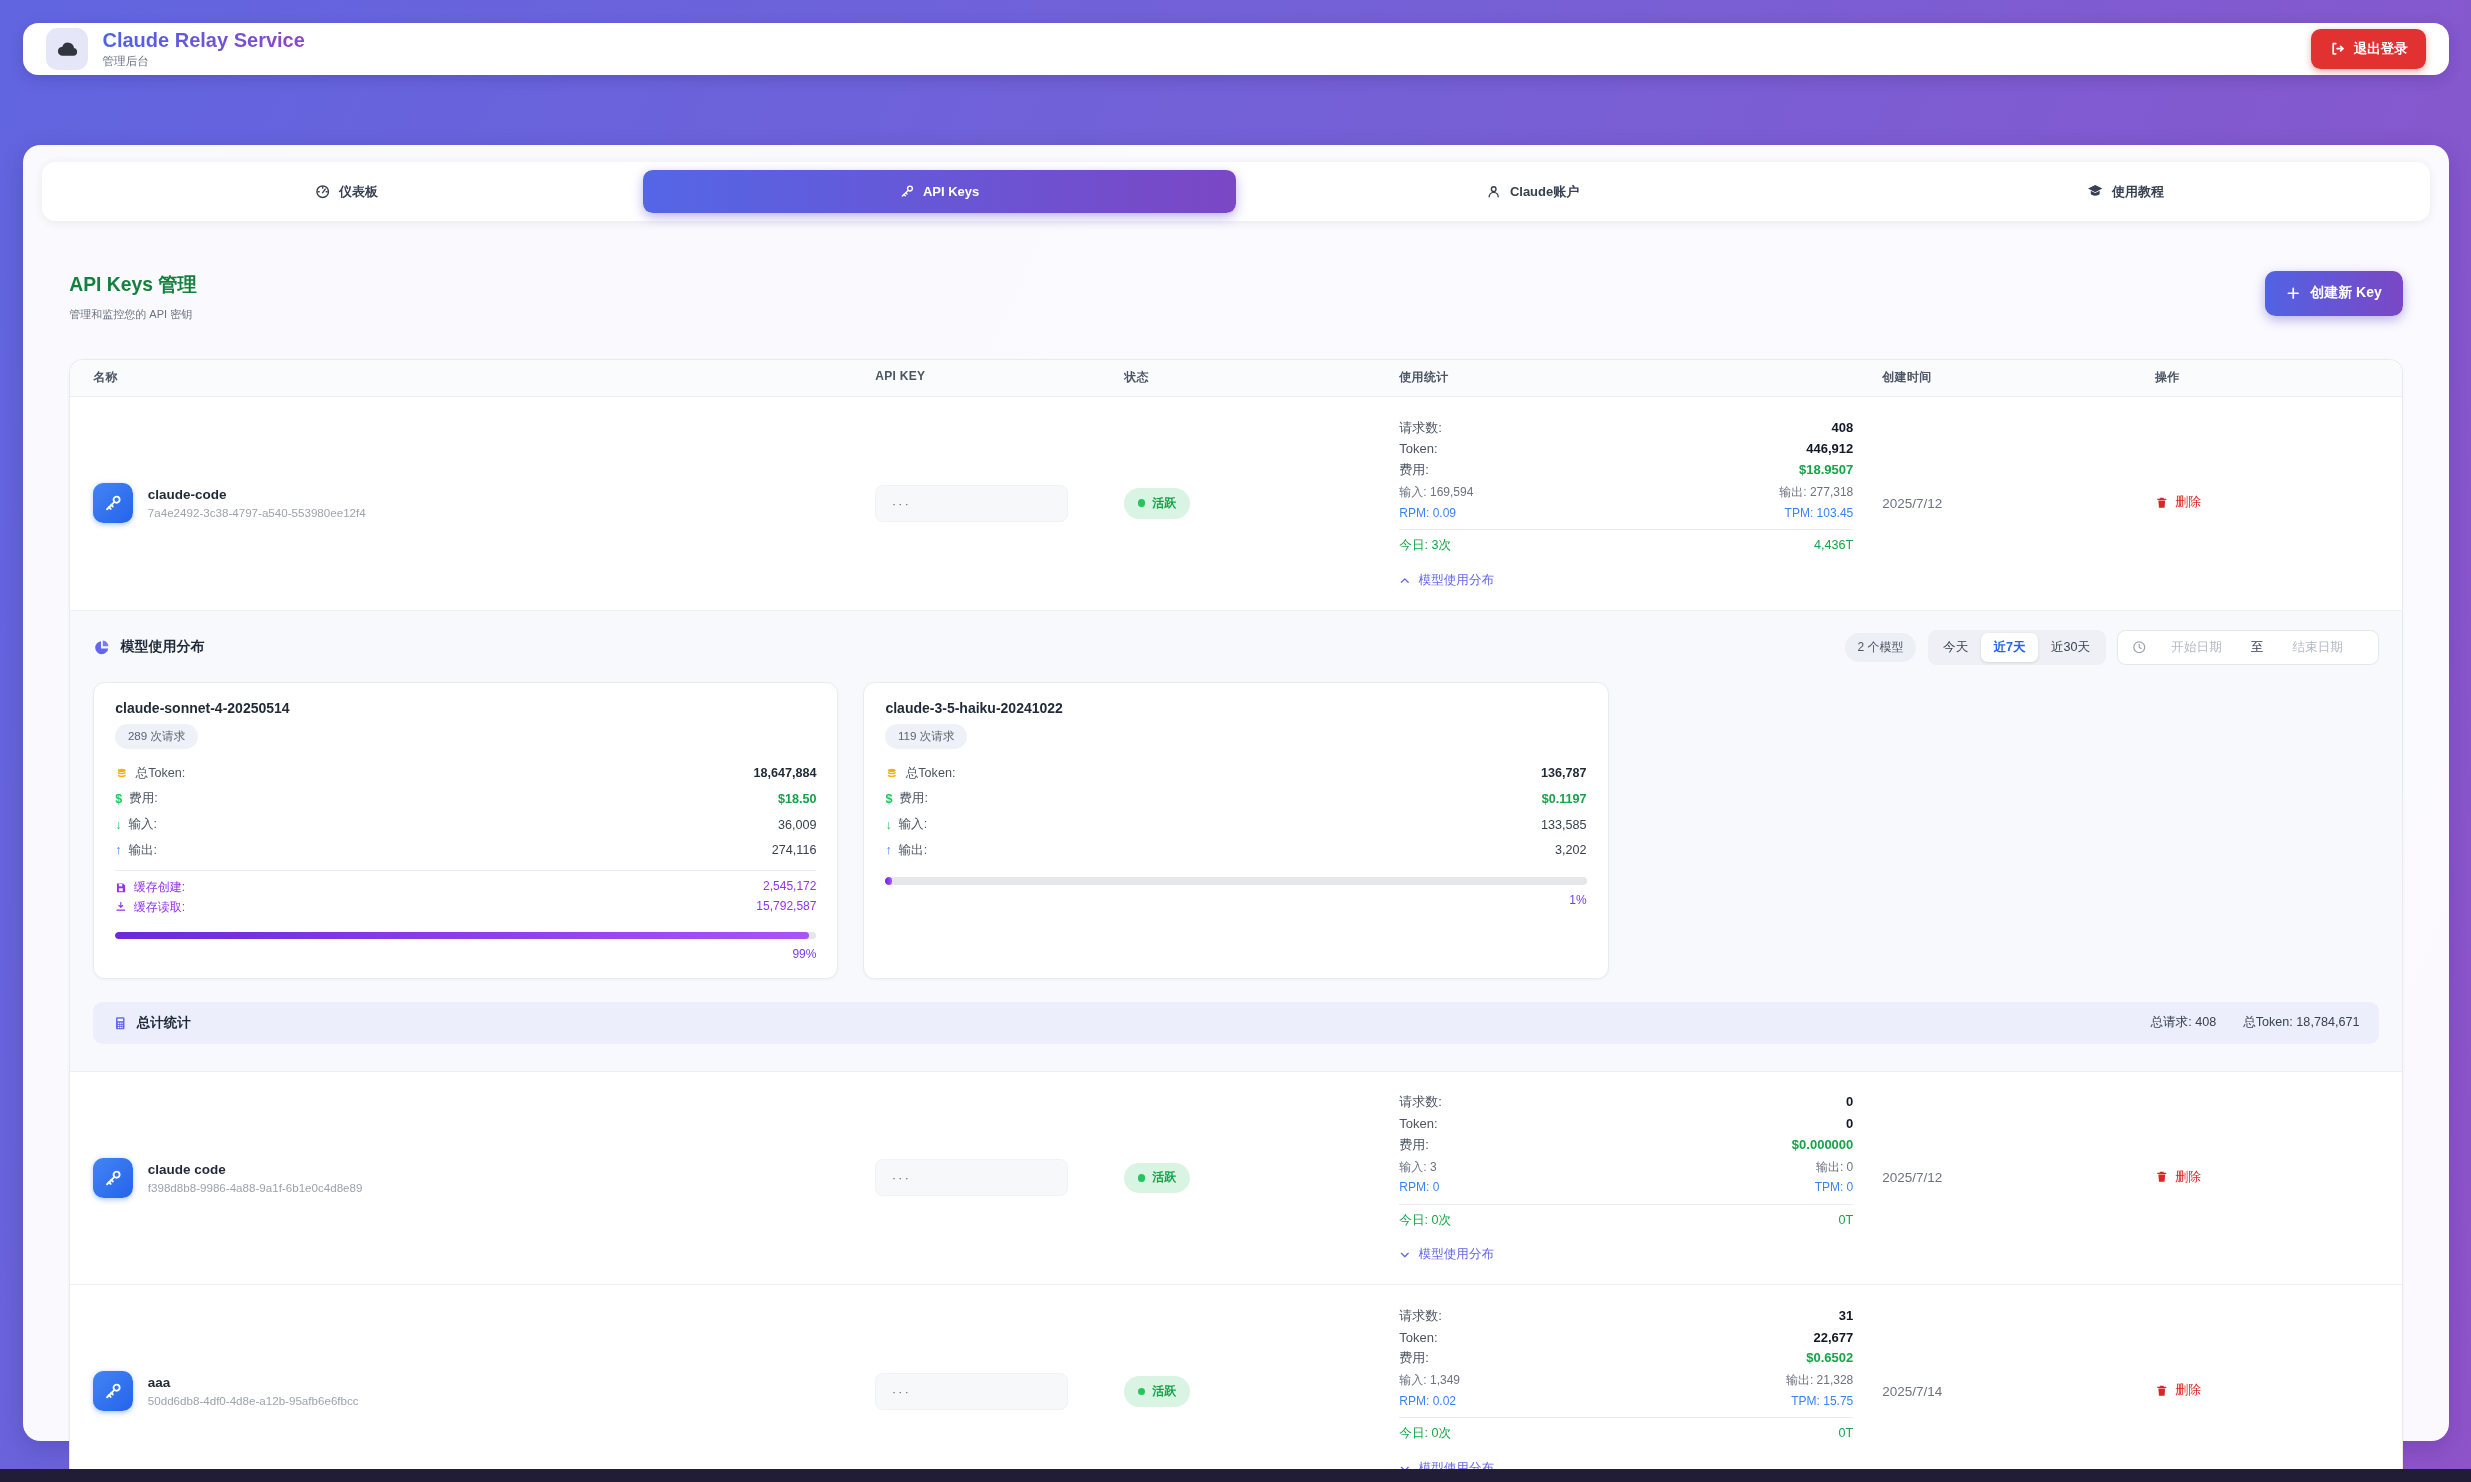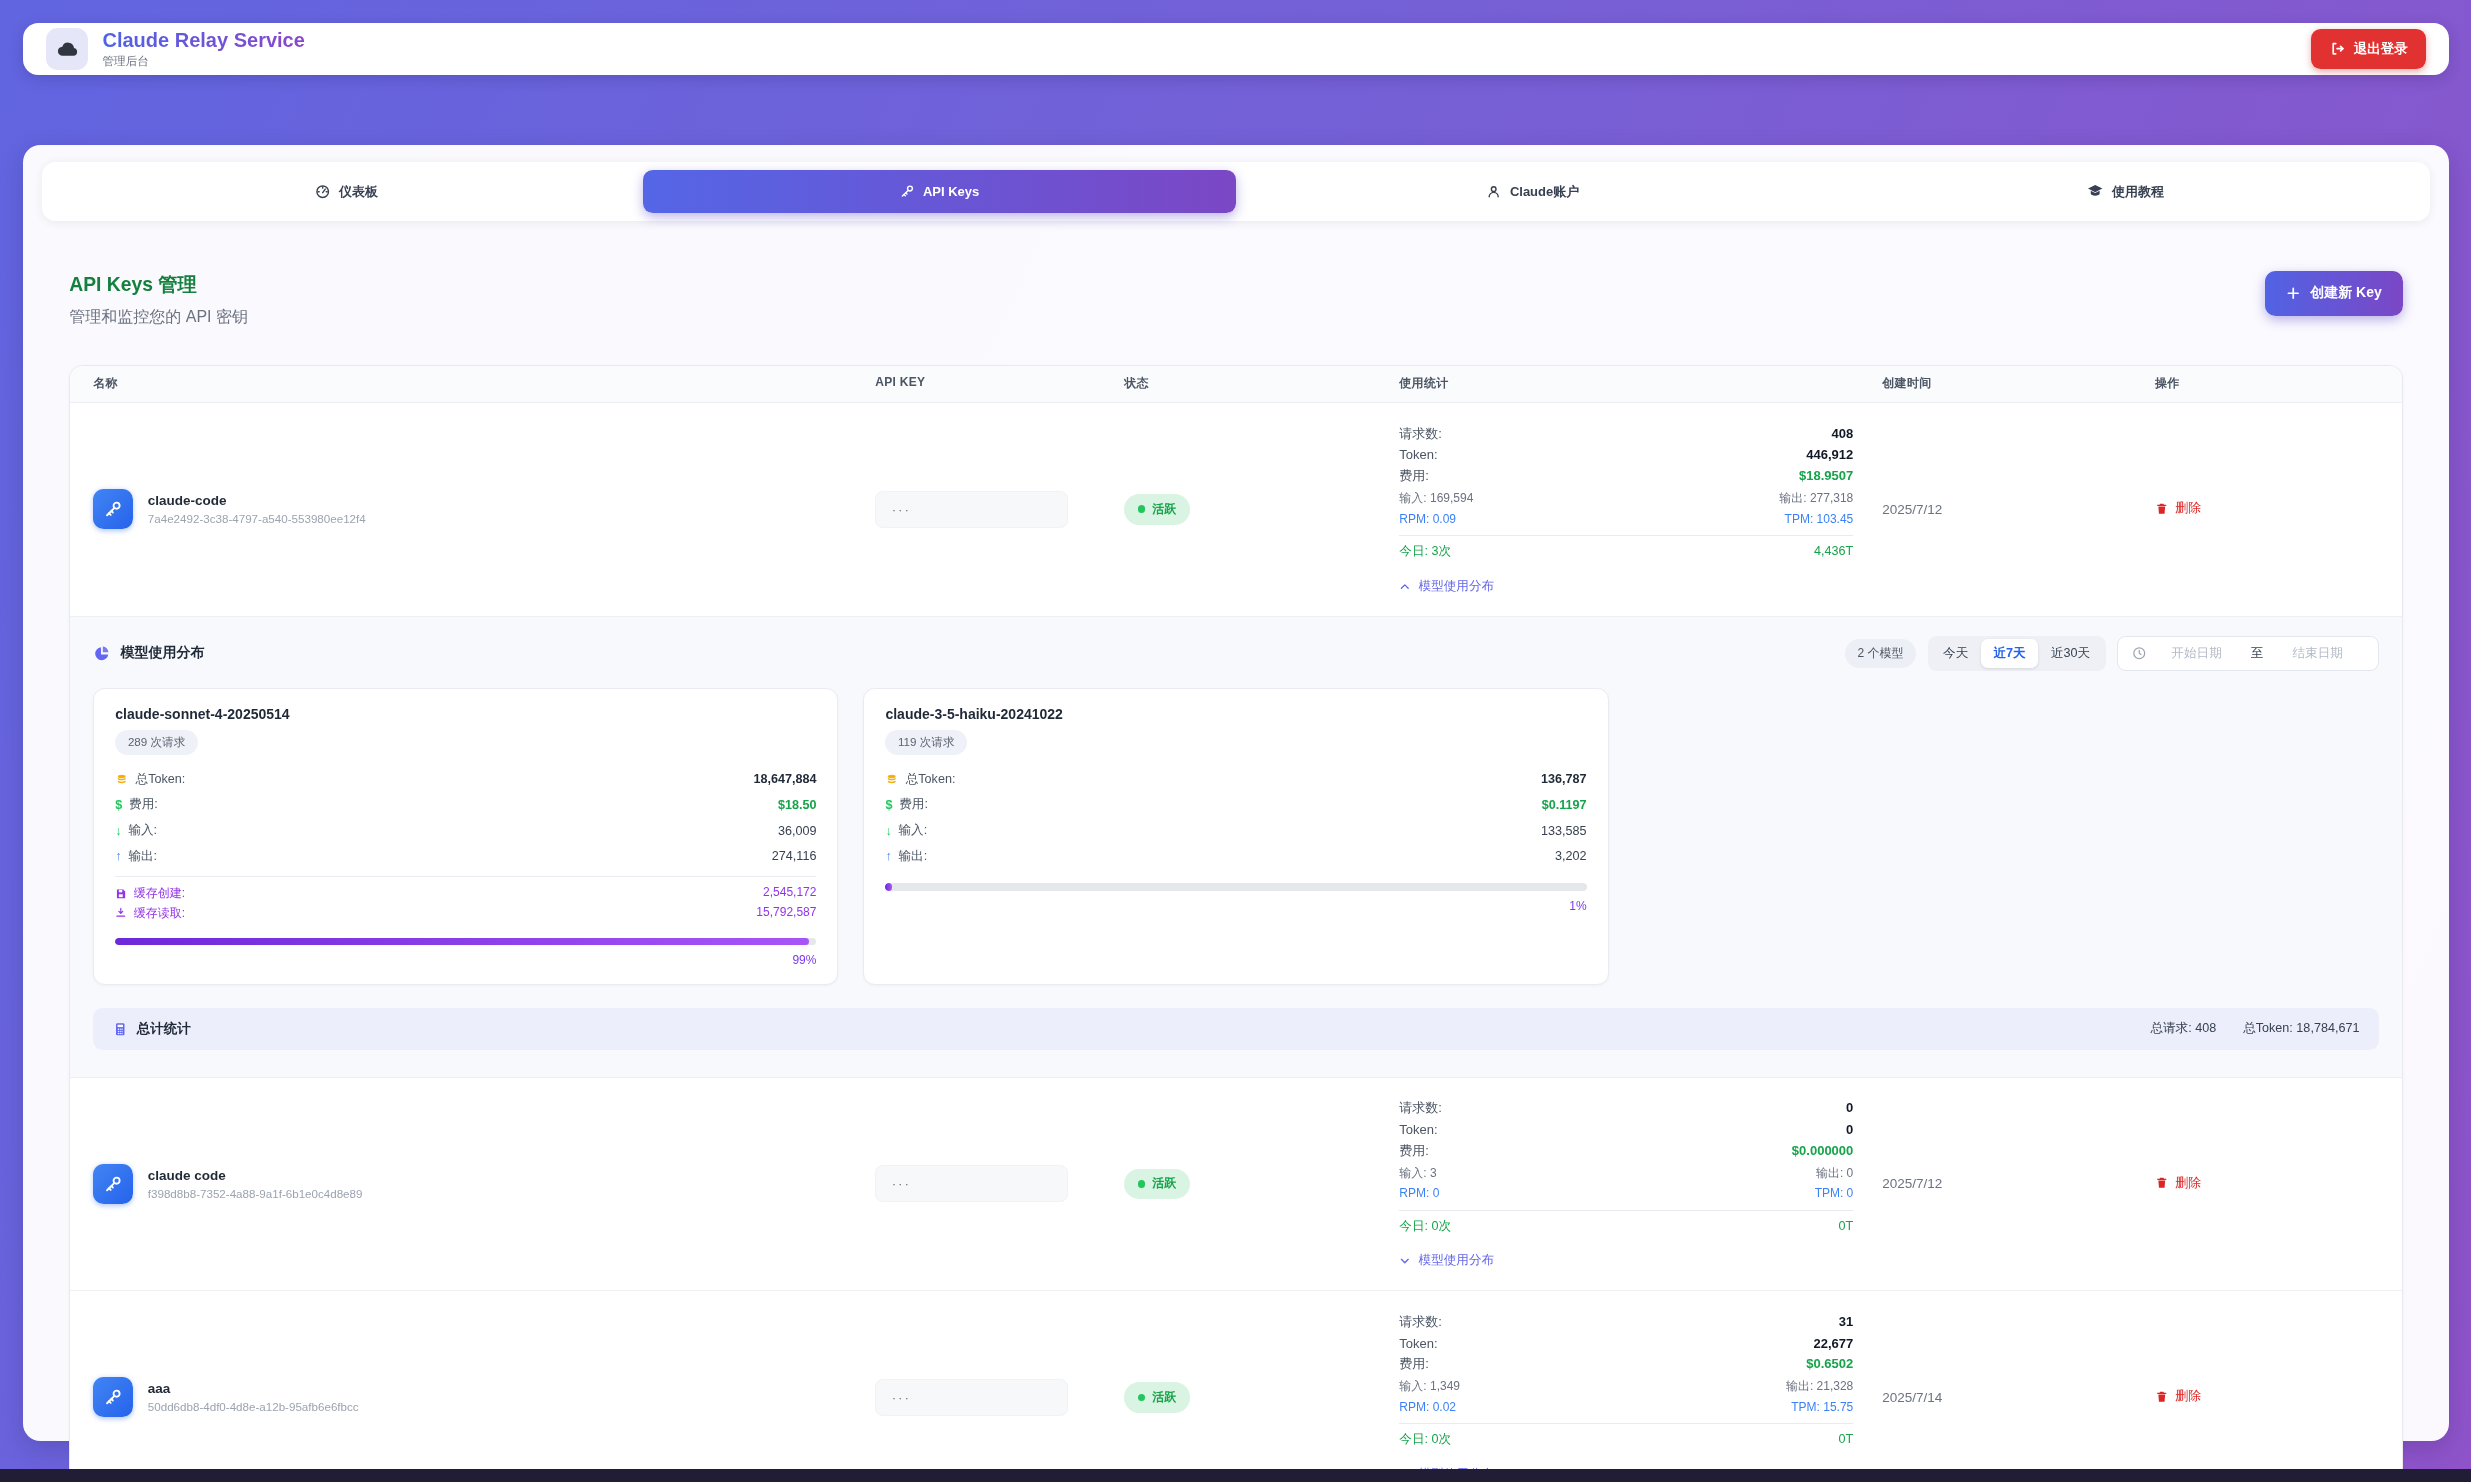--- a/index.html
+++ b/index.html
@@ -40,21 +40,21 @@
   .tab-bar { background:#fff; border-radius:13.5px; box-shadow:0 1.9px 9.7px rgba(17,24,39,.07);
     display:flex; padding:7.7px; }
   .tab { flex:1; display:flex; align-items:center; justify-content:center; gap:8.7px;
     padding:12.6px 0; font-size:13px; font-weight:bold; color:#374151;
     border-radius:9.7px; cursor:pointer; background:transparent; border:none; }
   .tab.active { background:linear-gradient(90deg,#5466e6,#7b47c5); color:#fff;
     box-shadow:0 3.9px 11.6px rgba(90,70,200,.4); }
 
   .page-head { display:flex; align-items:flex-start; margin:50px 27px 0; }
   .page-title { font-size:19.3px; font-weight:bold; color:#15803d; }
-  .page-subtitle { font-size:16px; color:#6b7280; margin-top:8.7px; }
+  .page-subtitle { font-size:11px; color:#6b7280; margin-top:8.7px; }
   .create-btn { margin-left:auto; display:flex; align-items:center; gap:9.7px;
     background:linear-gradient(90deg,#5163e4,#7b47c5); color:#fff; border:none;
     border-radius:10.6px; padding:13.5px 21px; font-size:14px; font-weight:bold;
     cursor:pointer; box-shadow:0 3.9px 11.6px rgba(90,70,200,.4); }
 
   
   .table-card { margin:37px 27px 0; background:#fff; border:1px solid #e8eaf0;
     border-radius:13.5px; overflow:hidden; box-shadow:0 1px 3.9px rgba(17,24,39,.04); }
   .tgrid { display:grid; grid-template-columns:782px 249px 275px 454px 290px 1fr; }
   .thead { background:#fafbfd; border-bottom:1px solid #edeef3; padding:9.7px 23px; }
@@ -497,21 +497,21 @@
             <svg width="18.3" height="18.3" viewBox="0 0 24 24" fill="none" stroke="#fff" stroke-width="2.4" stroke-linecap="round">
                 <circle cx="16.5" cy="7.5" r="4"></circle>
                 <path d="M13.4 10.6 4 20"></path>
                 <path d="m6.6 17.4 2.2 2.2"></path>
                 <path d="m9.6 14.4 2 2"></path>
               </svg>
           </span>
         </div>
         <div>
           <div class="key-name">claude code</div>
-          <div class="key-id">f398d8b8-7352-4a88-9a1f-6b1e0c4d8e89</div>
+          <div class="key-id">f398d8b8-9986-4a88-9a1f-6b1e0c4d8e89</div>
         </div>
       </div>
       <div>
         <div class="apikey-box">···</div>
       </div>
       <div>
         <span class="status-pill">
           <span class="status-dot"></span>
           <span>活跃</span>
         </span>

